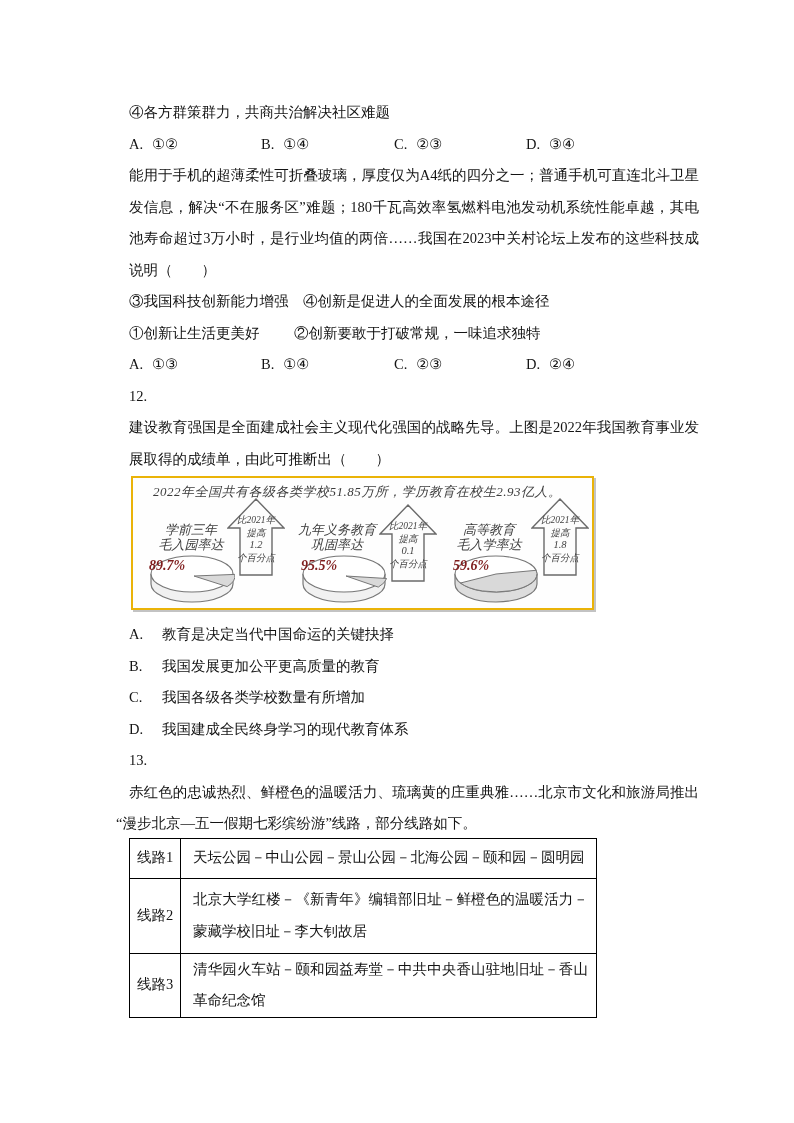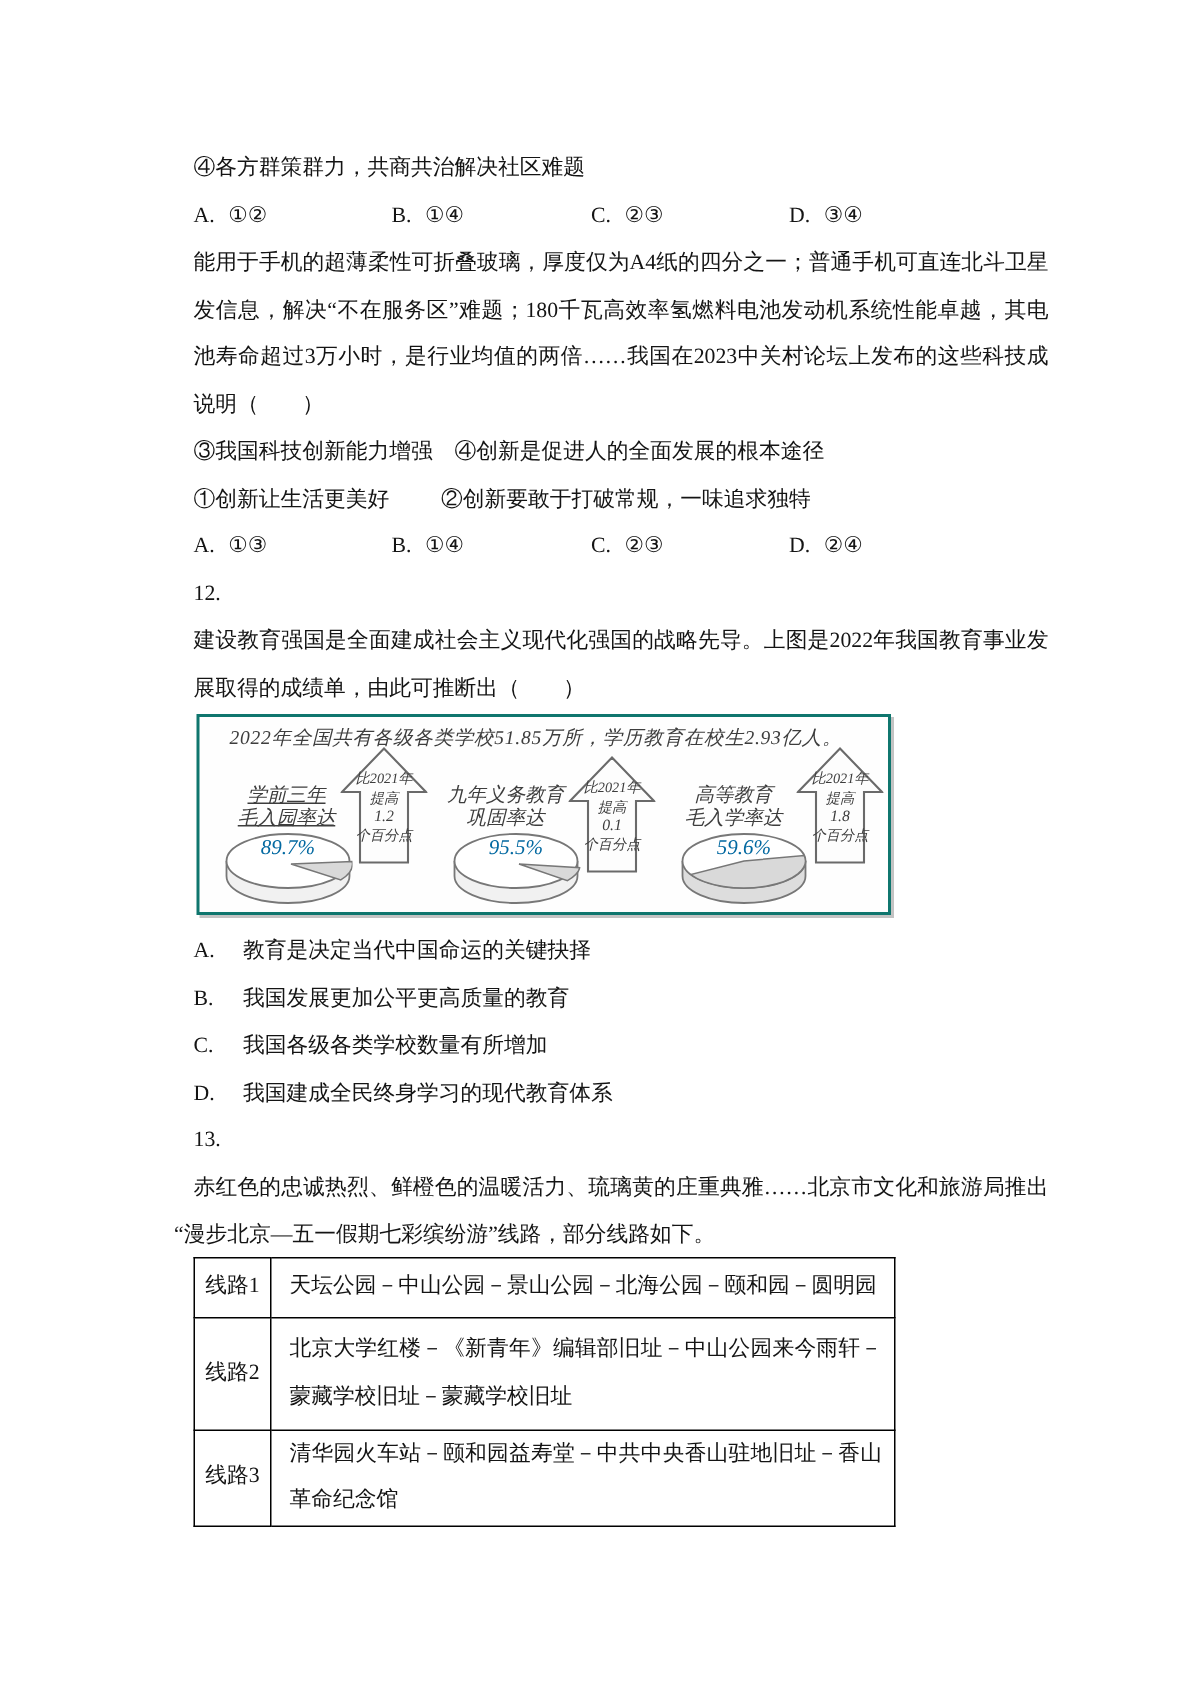--- a/index.html
+++ b/index.html
@@ -13,32 +13,32 @@
   .opt4 .c1{width:132px;}.opt4 .c2{width:133px;}.opt4 .c3{width:132px;}.opt4 .c4{flex:1;}
   .olabel{margin-right:9px;}
   
   .strow{display:flex;height:31.5px;}
   .strow .s1{width:165px;flex:none;}
   .strow.alt .s1{width:174px;}
   
   .optline{display:flex;height:31.5px;}
   .optline .olab{width:33px;flex:none;}
   
-  .figure{position:relative;margin:1px 0 0 2px;width:459px;height:130px;border:2px solid #0f766e;
+  .figure{position:relative;margin:1px 0 0 2px;width:459px;height:130px;border:2px solid #eab308;
           box-shadow:2px 2px 0 0 #c3c3c3;background:#fefefe;font-style:italic;color:#3d3d3d;
           line-height:normal;}
   .fig-title{position:absolute;left:20px;top:5px;font-size:13px;letter-spacing:.5px;white-space:nowrap;}
   .fig-label{position:absolute;top:44px;font-size:13px;line-height:15px;text-align:center;}
-  .fig-label.g1{left:6px;width:104px;text-decoration:underline;}
+  .fig-label.g1{left:6px;width:104px;}
   .fig-label.g2{left:148px;width:112px;}
   .fig-label.g3{left:300px;width:112px;}
   .pie{position:absolute;top:76px;width:86px;height:54px;}
   .pie.p1{left:16px;}.pie.p2{left:168px;}.pie.p3{left:320px;}
   .pie svg{position:absolute;left:0;top:0;}
-  .pie-val{position:absolute;left:0;top:4px;width:100%;text-align:center;font-size:14px;color:#0369a1;}
+  .pie-val{position:absolute;left:0;top:4px;width:100%;text-align:left;font-size:14px;color:#7f1d1d;font-weight:bold;}
   .arrow{position:absolute;width:58px;height:78px;}
   .arrow.a1{left:94px;top:20px;}
   .arrow.a2{left:246px;top:26px;}
   .arrow.a3{left:398px;top:20px;}
   .arrow svg{position:absolute;left:0;top:0;}
   .arrow-txt{position:absolute;left:0;top:0;width:100%;height:100%;display:flex;flex-direction:column;
              align-items:center;padding-top:16px;box-sizing:border-box;font-size:9.5px;line-height:12.5px;
              text-align:center;}
   .arrow-txt .num{font-size:10.5px;}
   
@@ -185,21 +185,21 @@
     <div class="line" style="margin-left:-13px;">“漫步北京—五一假期七彩缤纷游”线路，部分线路如下。</div>
 
     <table class="routes">
       <tbody>
           <tr class="r1">
         <td class="rlbl">线路1</td>
         <td class="rtxt">天坛公园－中山公园－景山公园－北海公园－颐和园－圆明园</td>
       </tr>
       <tr class="r2">
         <td class="rlbl">线路2</td>
-        <td class="rtxt">北京大学红楼－《新青年》编辑部旧址－中山公园来今雨轩－蒙藏学校旧址－蒙藏学校旧址</td>
+        <td class="rtxt">北京大学红楼－《新青年》编辑部旧址－鲜橙色的温暖活力－蒙藏学校旧址－李大钊故居</td>
       </tr>
       <tr class="r3">
         <td class="rlbl">线路3</td>
         <td class="rtxt">清华园火车站－颐和园益寿堂－中共中央香山驻地旧址－香山革命纪念馆</td>
       </tr>
     </tbody>
       </table>
 
   </div>
 </div>

